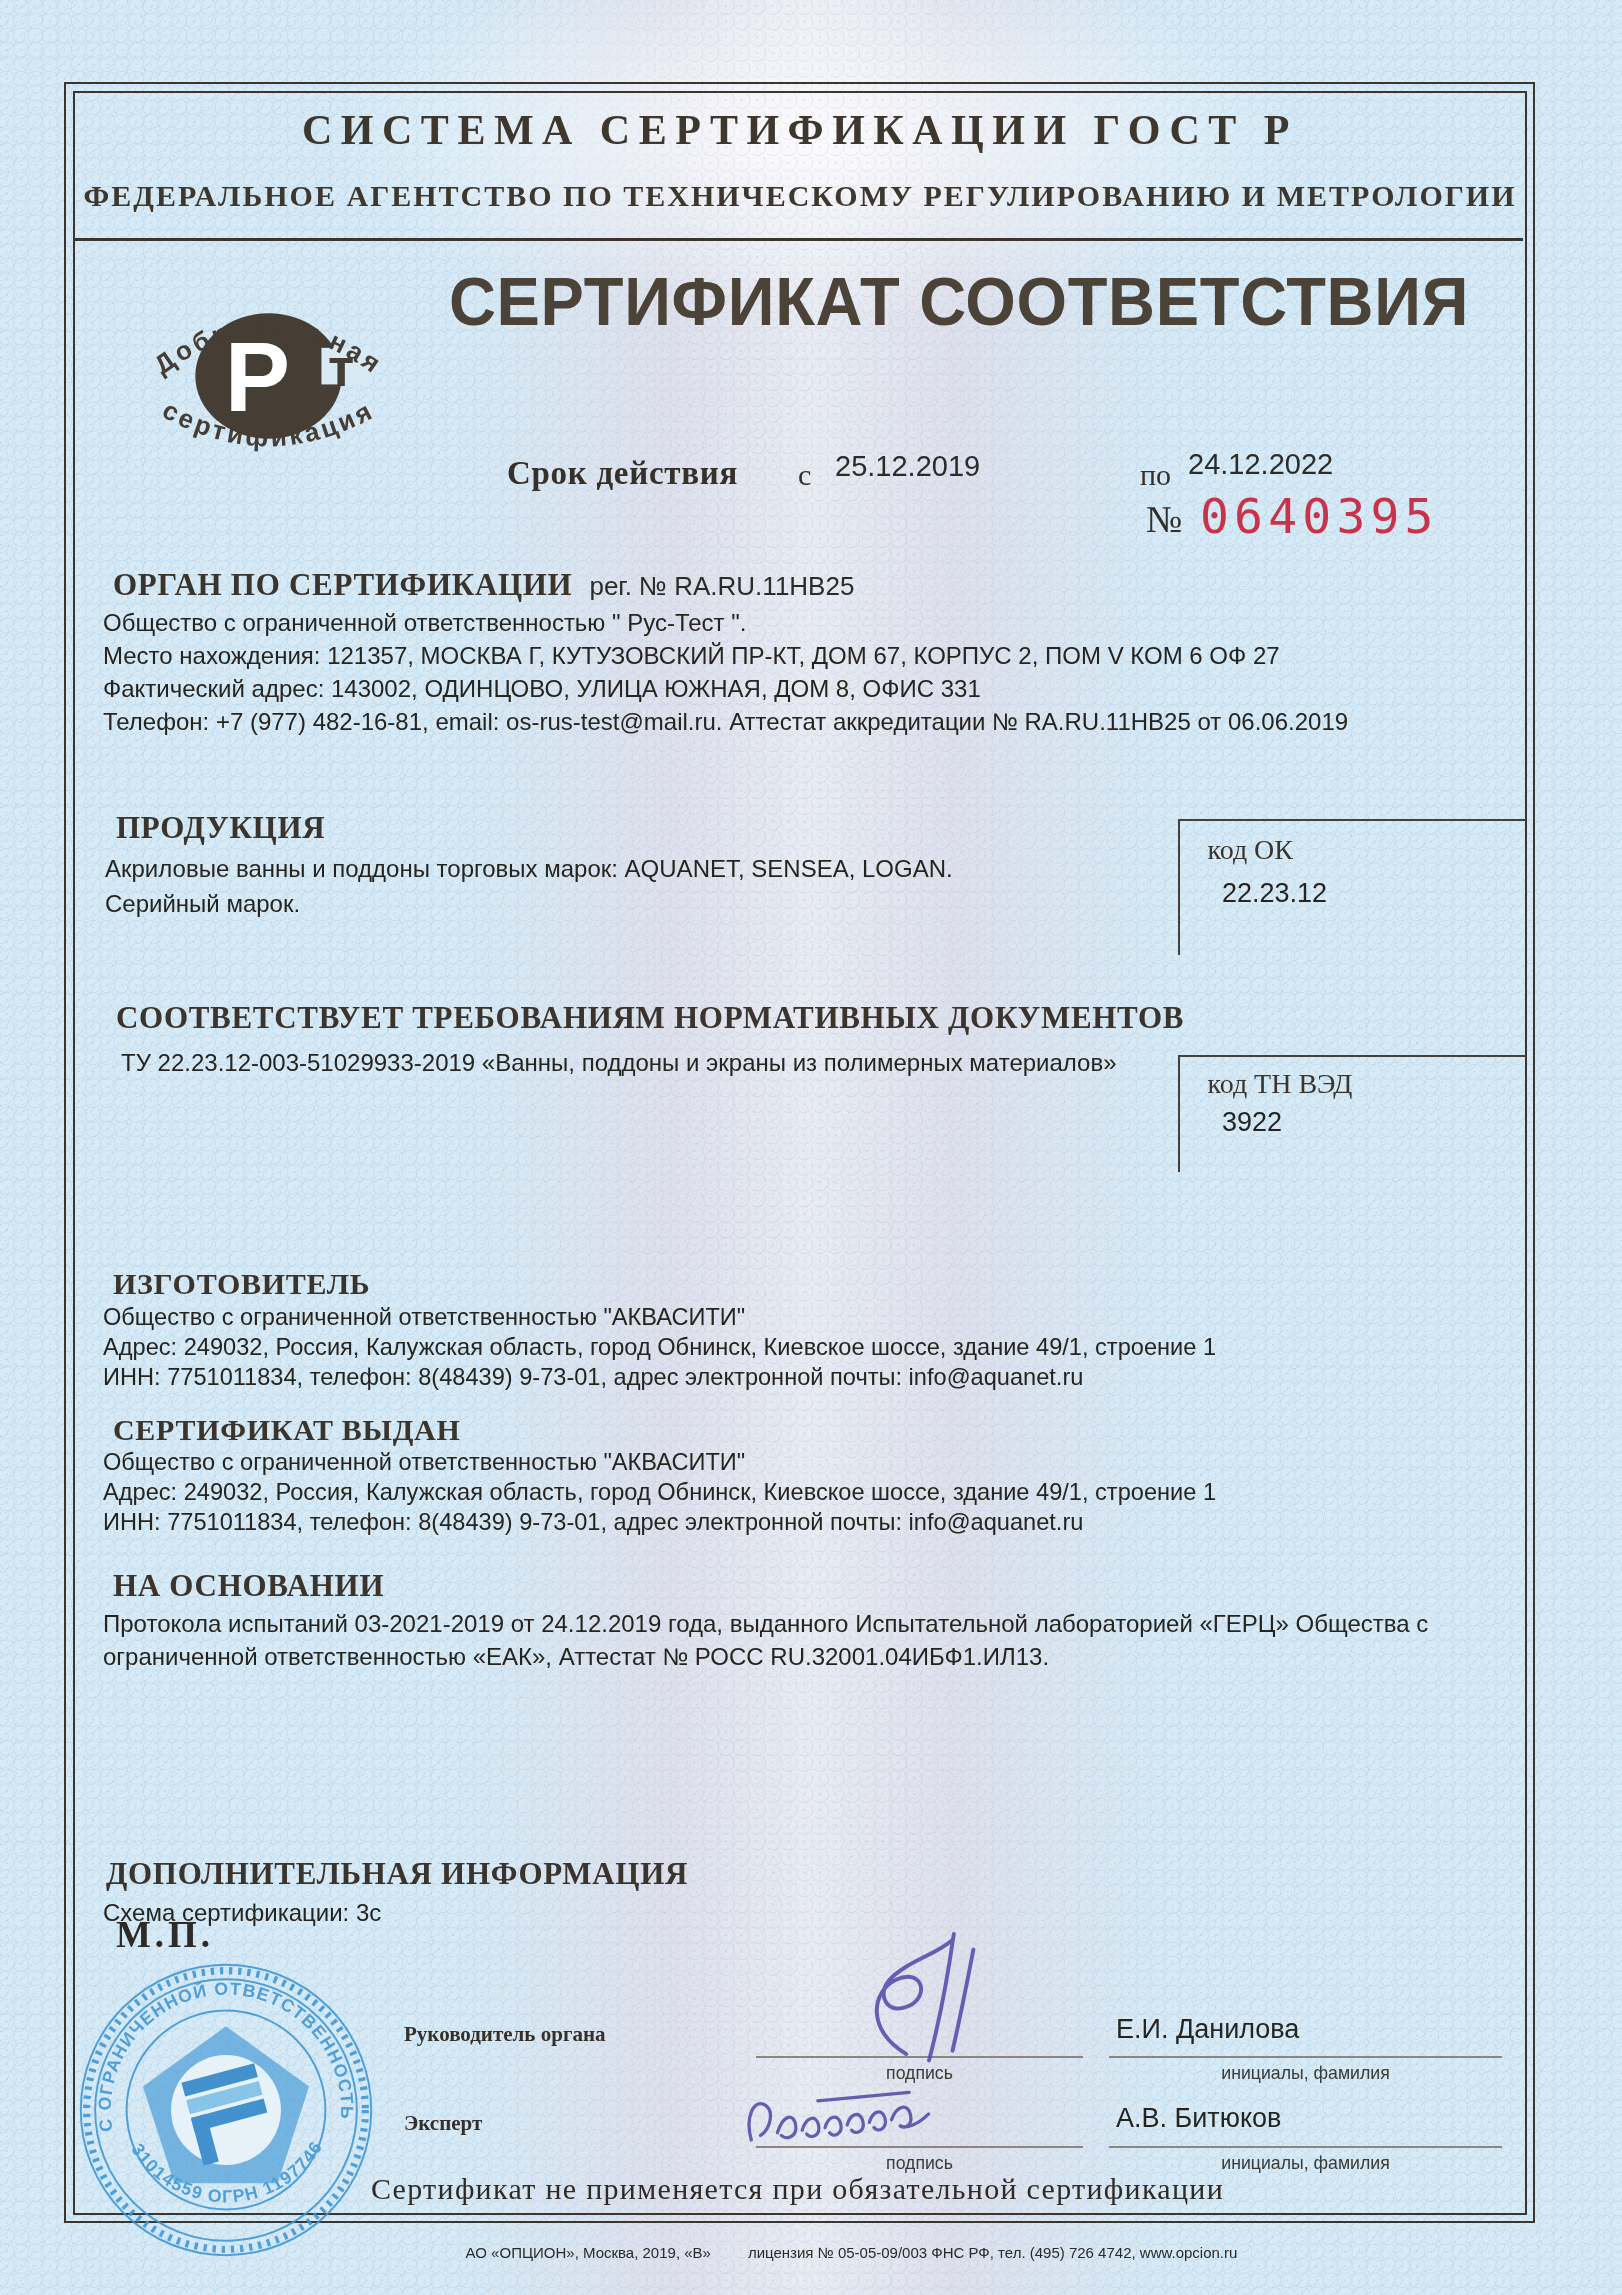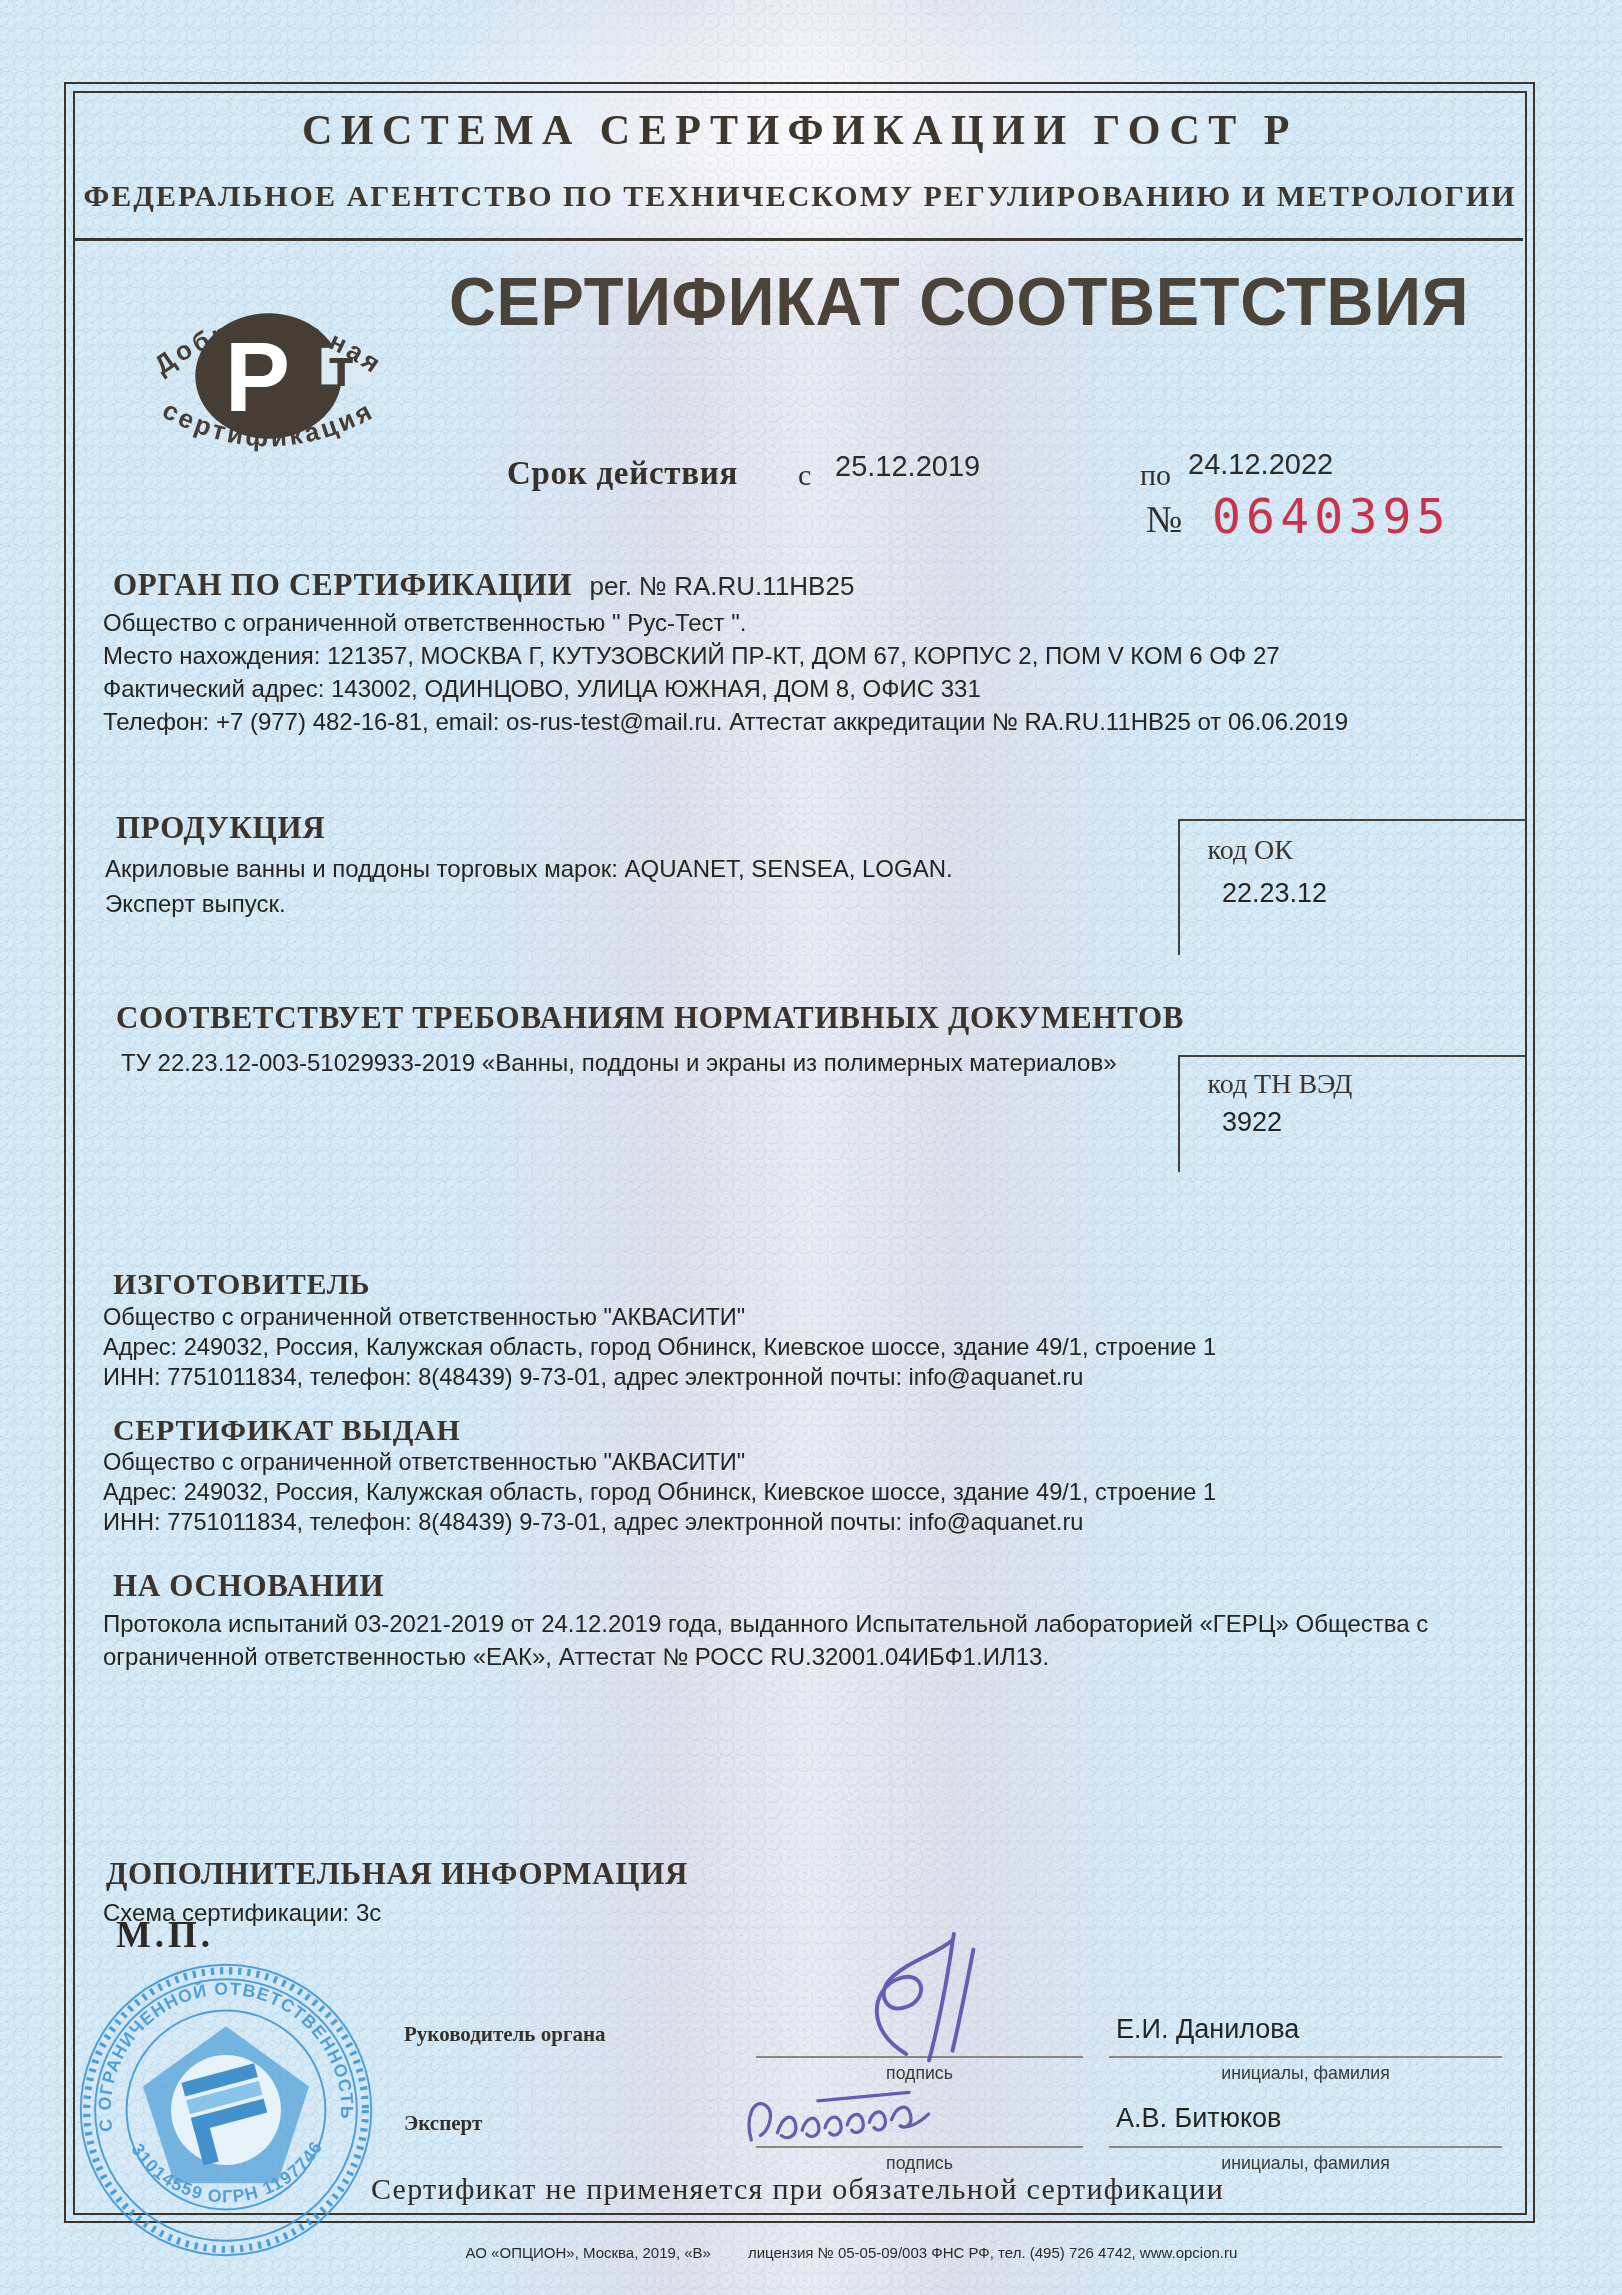--- a/index.html
+++ b/index.html
@@ -31,21 +31,21 @@
   .serif{font-family:"Liberation Serif",serif;}
   .sans{font-family:"Liberation Sans",sans-serif;}
   .no-row{left:507px;top:385px;font-size:35px;color:#36302a;}
   .no-row .val{font-family:"Liberation Sans",sans-serif;font-size:29px;margin-left:18.3px;color:#2b2b28;letter-spacing:0.7px;}
   .v-label{left:507px;top:455px;font-size:33px;font-weight:700;color:#36302a;letter-spacing:0.7px;}
   .v-c{left:798px;top:458px;font-size:30px;color:#36302a;}
   .v-from{left:835px;top:450px;font-size:29px;color:#2b2b28;}
   .v-po{left:1140px;top:458px;font-size:30px;color:#36302a;}
   .v-to{left:1188px;top:448px;font-size:29px;color:#2b2b28;}
   .blank-no{left:1146px;top:497px;font-size:38px;color:#332e28;}
-  .blank-num{left:1200px;top:488px;font-family:"DejaVu Sans Mono",monospace;font-size:48px;color:#c8334a;letter-spacing:5.2px;margin-left:12px;}
+  .blank-num{left:1200px;top:488px;font-family:"DejaVu Sans Mono",monospace;font-size:48px;color:#c8334a;letter-spacing:5.2px;}
   .sec-h{font-weight:700;font-size:31px;letter-spacing:0.7px;color:#3b342c;white-space:nowrap;}
   .reg{font-family:"Liberation Sans",sans-serif;font-weight:400;font-size:26px;color:#2b2b28;margin-left:17px;letter-spacing:0;}
   .body-txt{font-family:"Liberation Sans",sans-serif;font-size:24px;color:#26241f;line-height:33px;white-space:nowrap;}
   .body-txt.wrap{white-space:normal;}
   .codebox{border-top:2px solid #46403a;border-left:2px solid #46403a;}
   .codebox .lbl{font-family:"Liberation Serif",serif;font-size:28px;color:#3b342c;margin:13px 0 0 27.5px;}
   .codebox .val{font-family:"Liberation Sans",sans-serif;font-size:27px;color:#26241f;margin:11.8px 0 0 42px;}
   .sig-label{font-weight:700;font-size:21px;color:#352f29;white-space:nowrap;}
   .sig-line{height:2px;background:#8b867e;}
   .cap{font-family:"Liberation Sans",sans-serif;font-size:17.7px;color:#3a3a37;text-align:center;}
@@ -105,21 +105,21 @@
   <div class="abs" style="left:103px;top:606px;">
     <div class="body-txt">Общество с ограниченной ответственностью " Рус-Тест ".</div>
     <div class="body-txt">Место нахождения: 121357, МОСКВА Г, КУТУЗОВСКИЙ ПР-КТ, ДОМ 67, КОРПУС 2, ПОМ V КОМ 6 ОФ 27</div>
     <div class="body-txt">Фактический адрес: 143002, ОДИНЦОВО, УЛИЦА ЮЖНАЯ, ДОМ 8, ОФИС 331</div>
     <div class="body-txt">Телефон: +7 (977) 482-16-81, email: os-rus-test@mail.ru. Аттестат аккредитации № RA.RU.11НВ25 от 06.06.2019</div>
   </div>
 
   <div class="abs sec-h" style="left:116px;top:810px;">ПРОДУКЦИЯ</div>
   <div class="abs" style="left:105px;top:851px;">
     <div class="body-txt" style="line-height:35px;">Акриловые ванны и поддоны торговых марок:  AQUANET, SENSEA, LOGAN.</div>
-    <div class="body-txt" style="line-height:35px;">Эксперт выпуск.</div>
+    <div class="body-txt" style="line-height:35px;">Серийный марок.</div>
   </div>
   <div class="abs codebox" style="left:1178px;top:819px;width:346px;height:134px;">
     <div class="lbl">код ОК</div>
     <div class="val">22.23.12</div>
   </div>
 
   <div class="abs sec-h" style="left:116px;top:1000px;">СООТВЕТСТВУЕТ ТРЕБОВАНИЯМ НОРМАТИВНЫХ ДОКУМЕНТОВ</div>
   <div class="abs body-txt" style="left:121px;top:1046px;">ТУ 22.23.12-003-51029933-2019 «Ванны, поддоны и экраны из полимерных материалов»</div>
   <div class="abs codebox" style="left:1178px;top:1055px;width:346px;height:115px;">
     <div class="lbl" style="margin-top:10.5px;">код ТН ВЭД</div>

